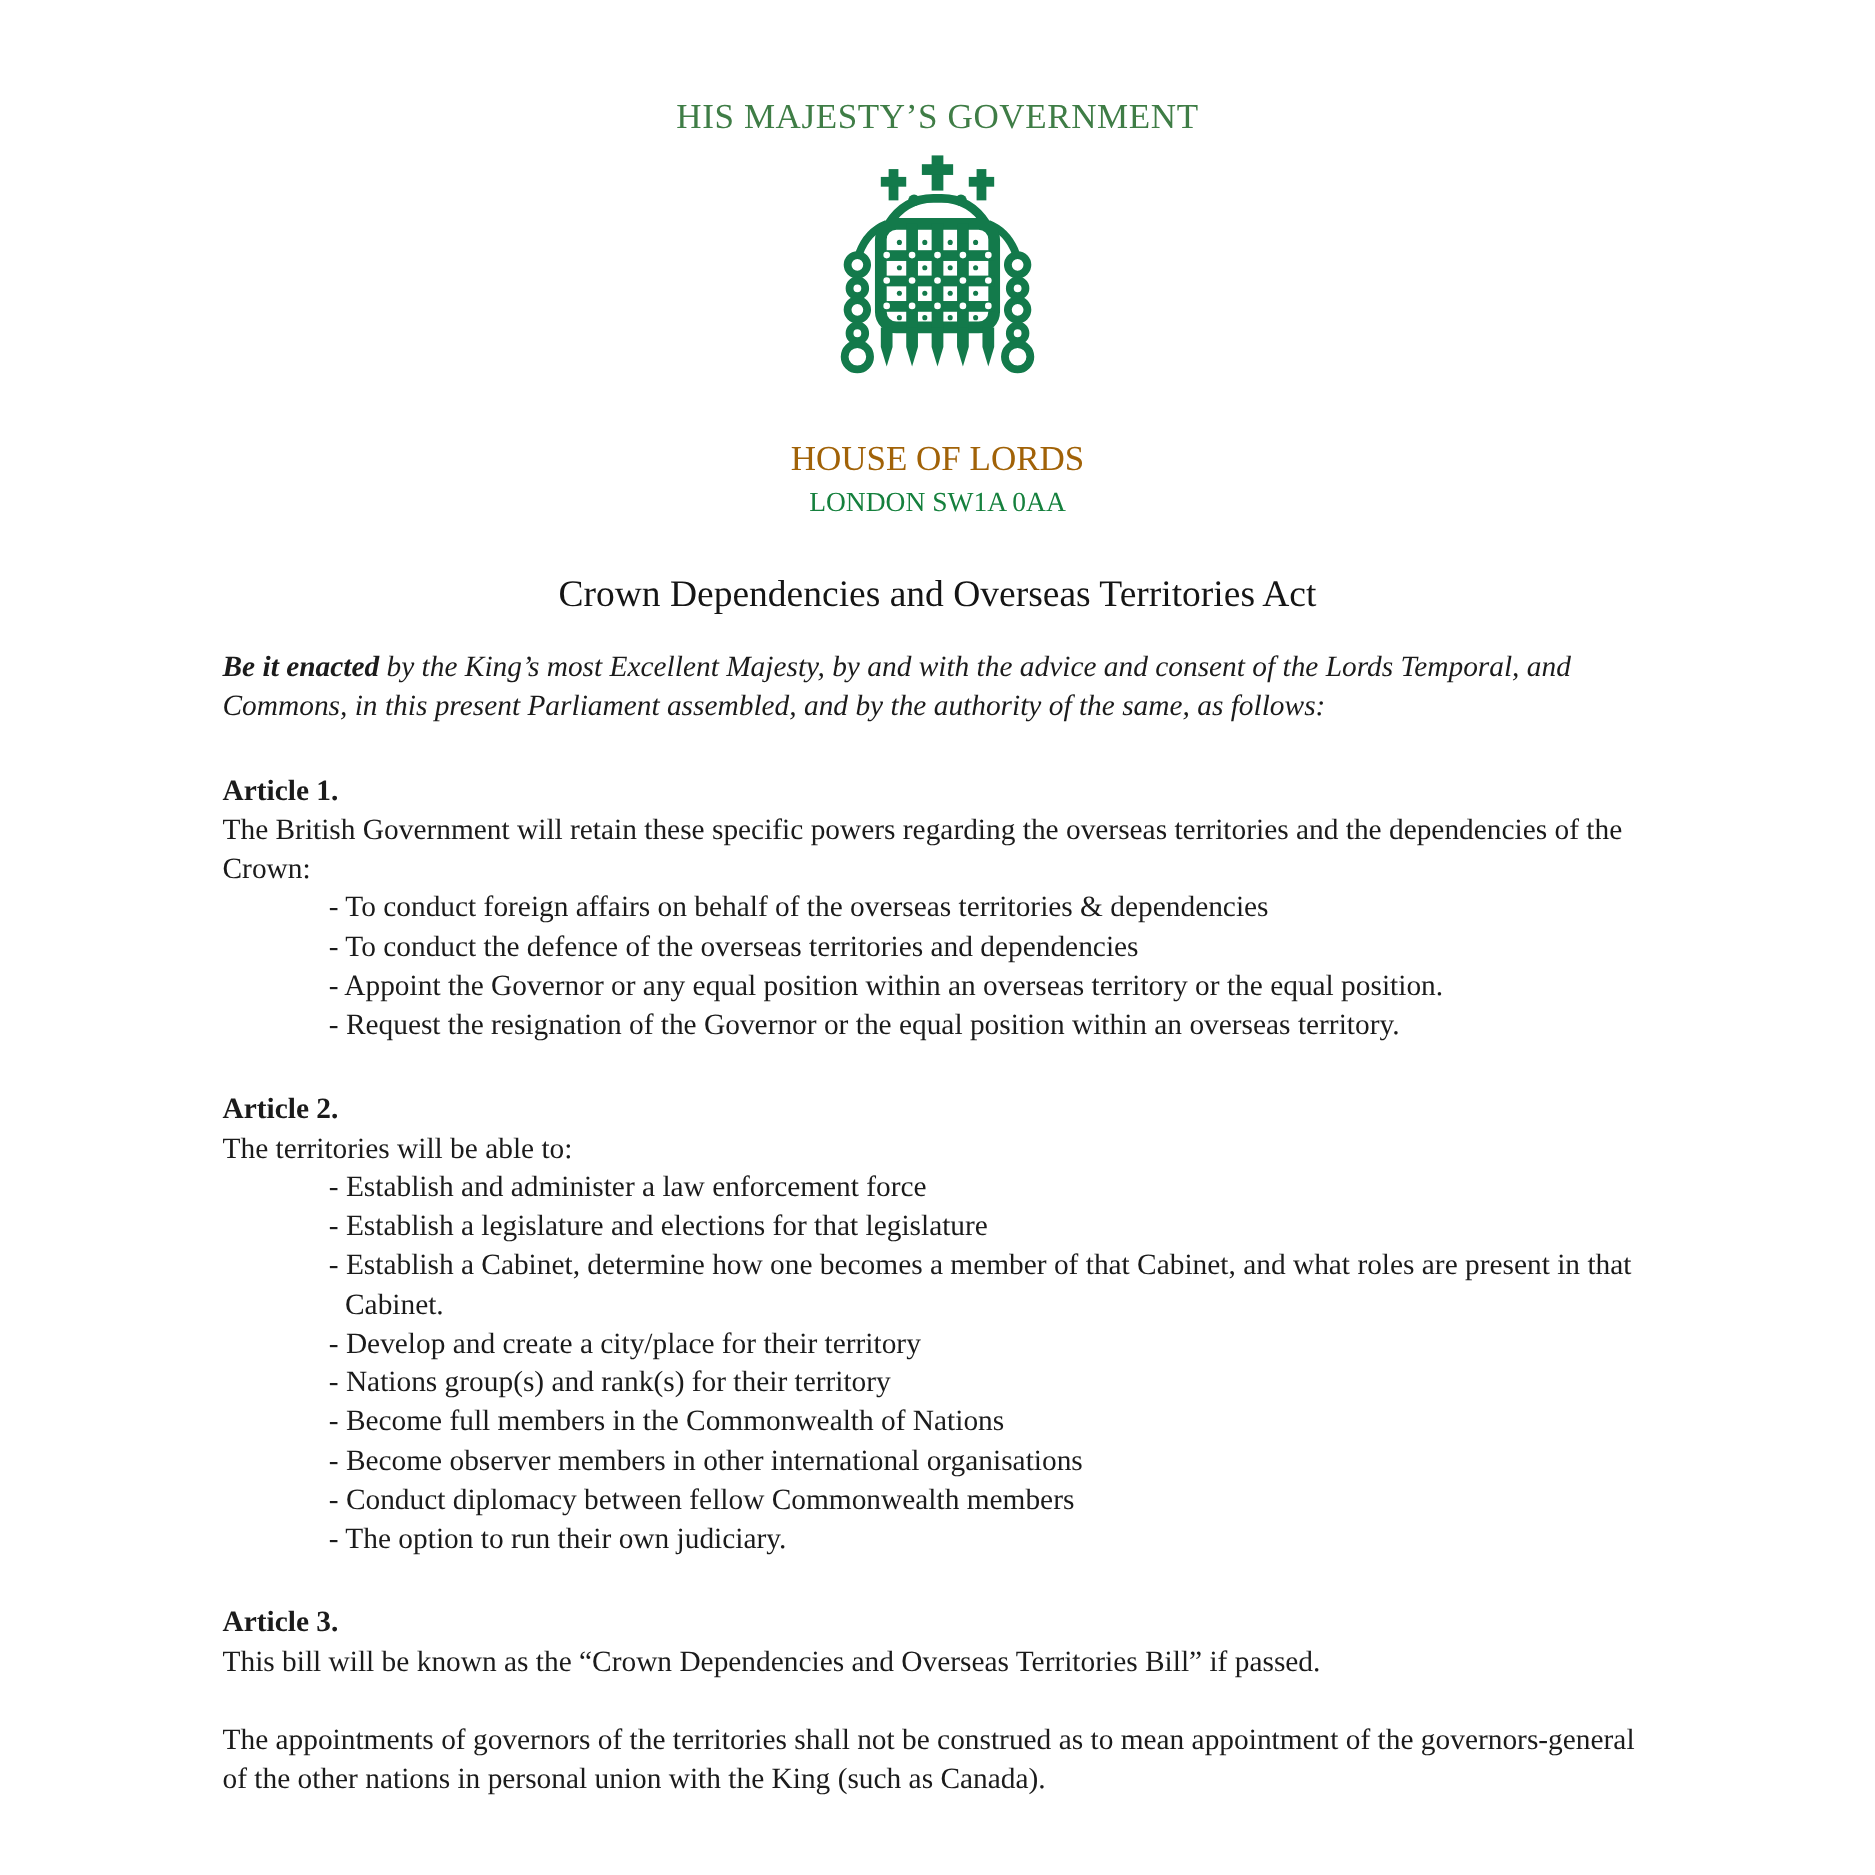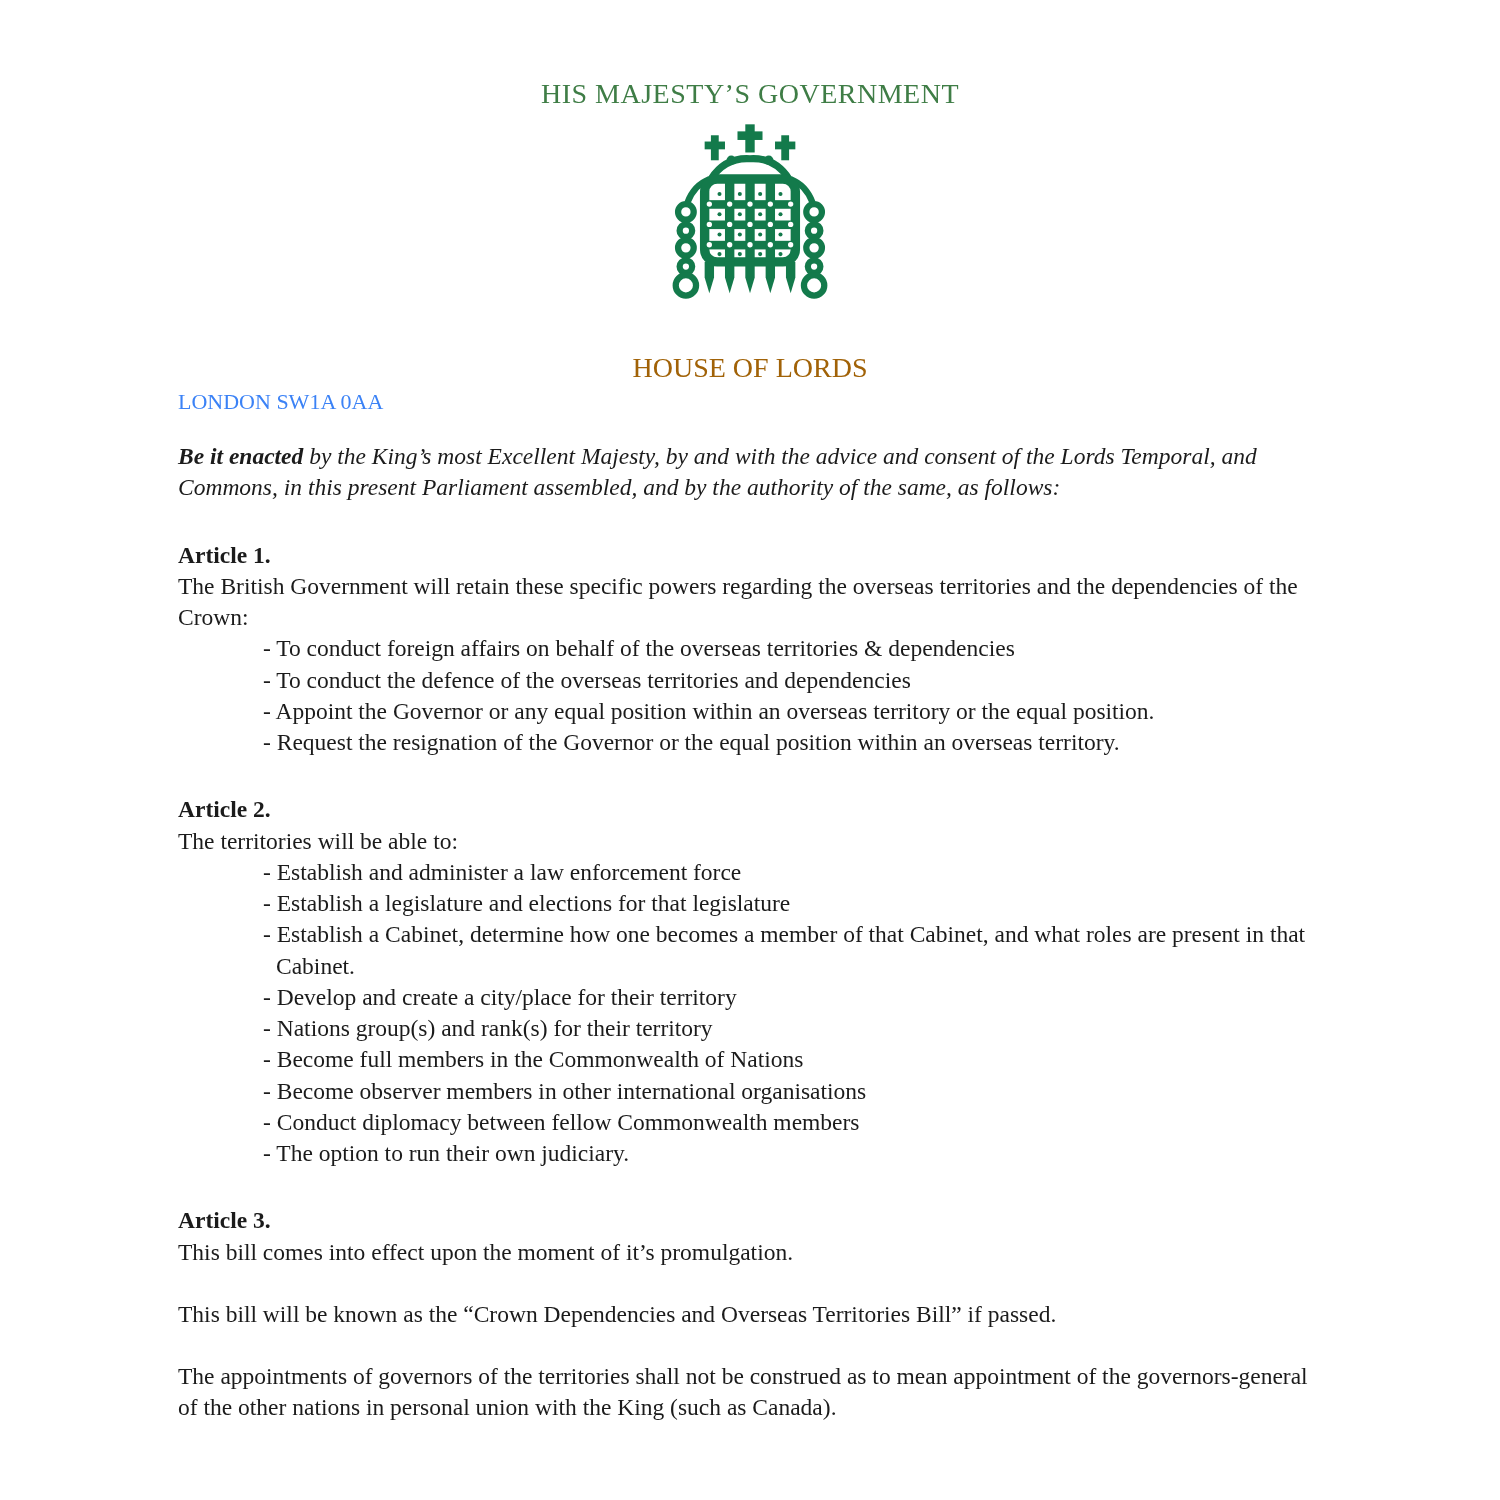--- a/index.html
+++ b/index.html
@@ -19,21 +19,22 @@
     letter-spacing:0.5px;
   }
   .crest { text-align:center; margin-top:14px; line-height:0; }
   .house-line {
     text-align:center;
     color:#a16207;
     font-size:28px;
     margin-top:10px;
   }
   .address-line {
-    color:#3b82f6;
+    text-align:center;
+    color:#15803d;
     font-size:22px;
     margin-top:5px;
   }
 
   .doc-title {
     text-align:center;
     font-size:30px;
     font-weight:400;
     margin-top:44px;
     color:#151515;
@@ -145,20 +146,21 @@
           <circle cx="97" cy="166" r="2.6"></circle>
           <circle cx="123" cy="166" r="2.6"></circle>
           <circle cx="149" cy="166" r="2.6"></circle>
       </g>
     </svg>
   </div>
 
   <div class="house-line">HOUSE OF LORDS</div>
   <div class="address-line">LONDON SW1A 0AA</div>
 
+  <h1 class="doc-title">Crown Dependencies and Overseas Territories Act</h1>
 
   <p class="enacting"><span class="lead">Be it enacted</span><span> by the King’s most Excellent Majesty, by and with the advice and consent of the Lords Temporal, and Commons, in this present Parliament assembled, and by the authority of the same, as follows:</span></p>
 
   <section class="article">
     <h2>Article 1.</h2>
     <p class="intro">The British Government will retain these specific powers regarding the overseas territories and the dependencies of the Crown:</p>
     <div class="list">
       <p>- To conduct foreign affairs on behalf of the overseas territories &amp; dependencies</p>
       <p>- To conduct the defence of the overseas territories and dependencies</p>
       <p>- Appoint the Governor or any equal position within an overseas territory or the equal position.</p>
@@ -177,18 +179,17 @@
       <p>- Nations group(s) and rank(s) for their territory</p>
       <p>- Become full members in the Commonwealth of Nations</p>
       <p>- Become observer members in other international organisations</p>
       <p>- Conduct diplomacy between fellow Commonwealth members</p>
       <p>- The option to run their own judiciary.</p>
     </div>
   </section>
 
   <section class="article">
     <h2>Article 3.</h2>
-    <p class="para">This bill comes into effect upon the moment of it’s promulgation.</p>
     <p class="para">This bill will be known as the “Crown Dependencies and Overseas Territories Bill” if passed.</p>
     <p class="para">The appointments of governors of the territories shall not be construed as to mean appointment of the governors-general of the other nations in personal union with the King (such as Canada).</p>
   </section>
 
 </div>
 
 </body></html>

